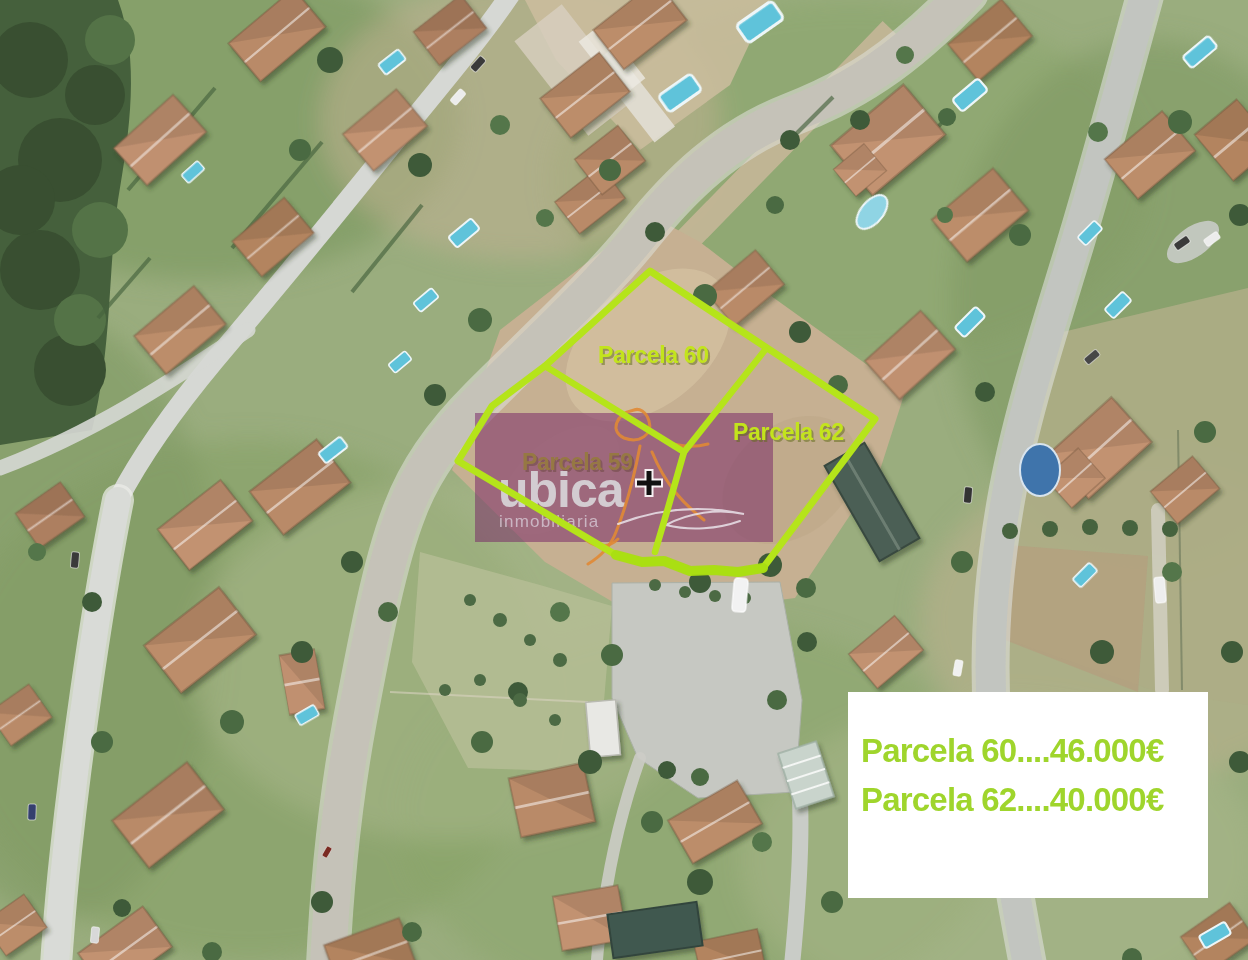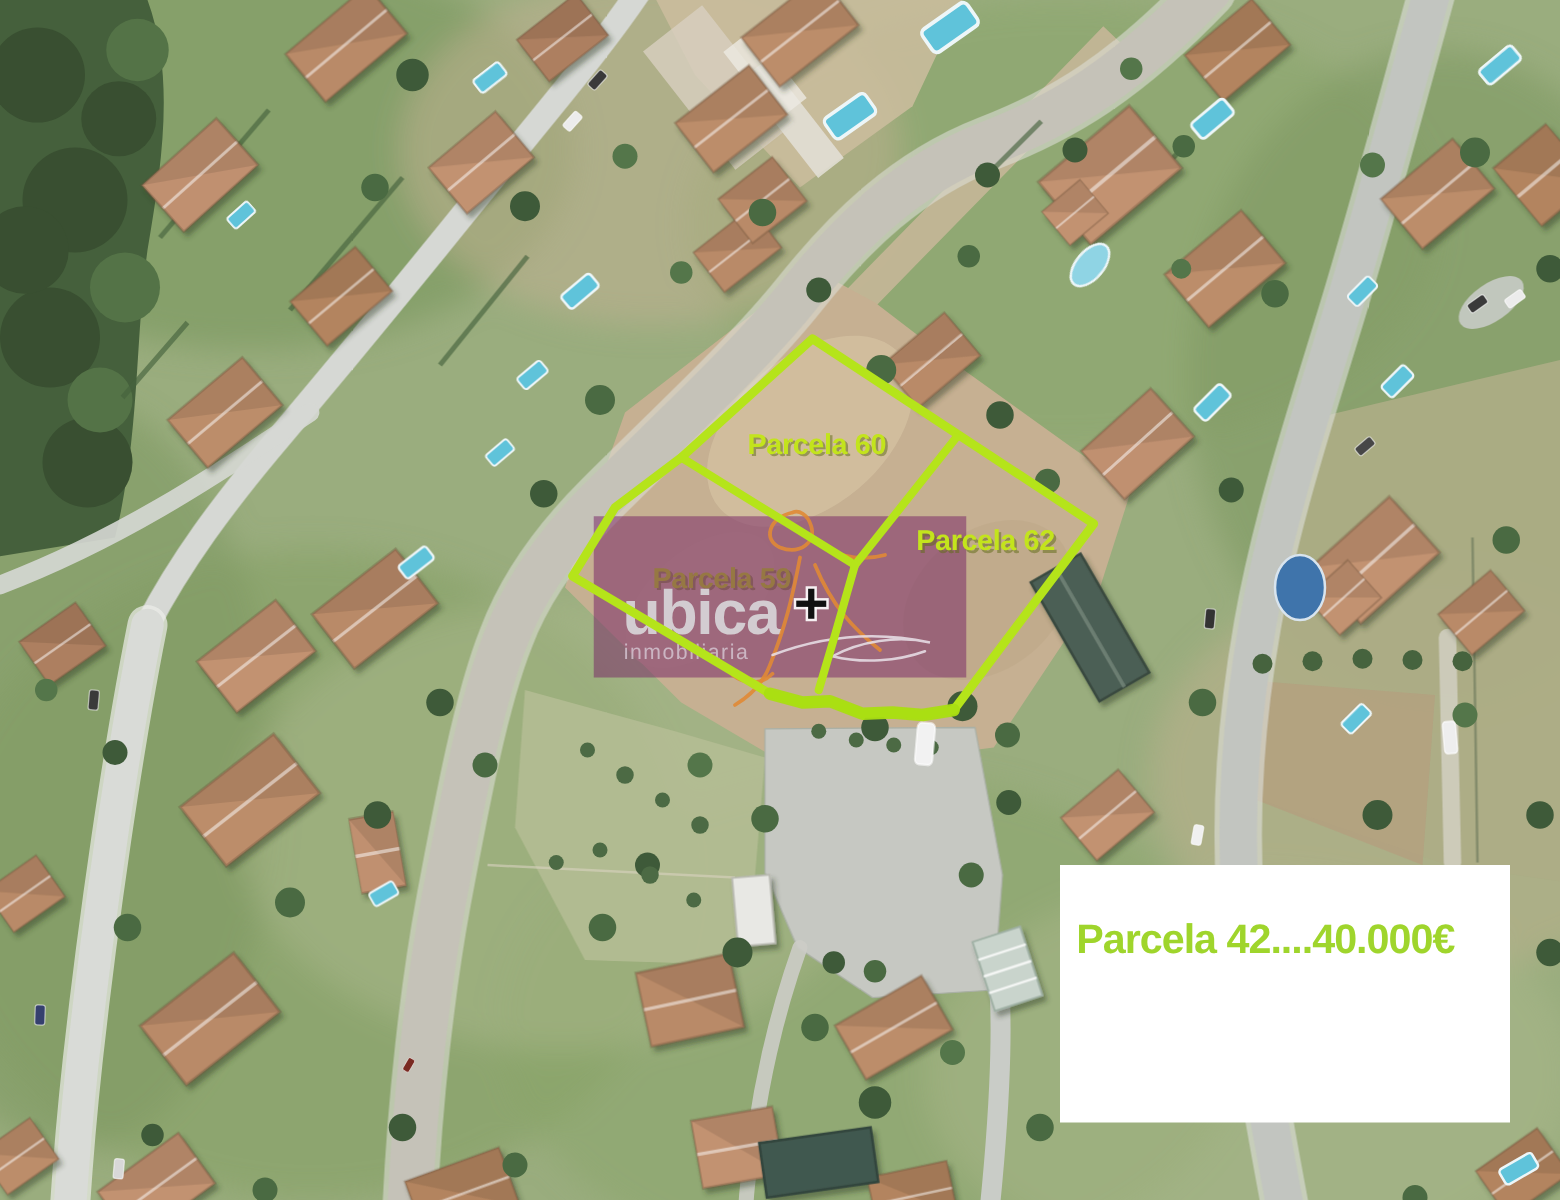--- a/index.html
+++ b/index.html
@@ -336,16 +336,17 @@
 
     <g>
       <rect x="635" y="478.5" width="28" height="9" fill="#ffffff" opacity=".9"></rect>
       <rect x="644.5" y="469" width="9" height="28" fill="#ffffff" opacity=".9"></rect>
       <rect x="637" y="480.5" width="24" height="5" fill="#111111"></rect>
       <rect x="646.5" y="471" width="5" height="24" fill="#111111"></rect>
     </g>
   </svg>
 
   <div class="price-panel">
-    <div class="price-line">Parcela 42....40.000€</div>
+    <div class="price-line">Parcela 60....46.000€</div>
+    <div class="price-line">Parcela 62....40.000€</div>
   </div>
 
 </div>
 
 </body></html>

